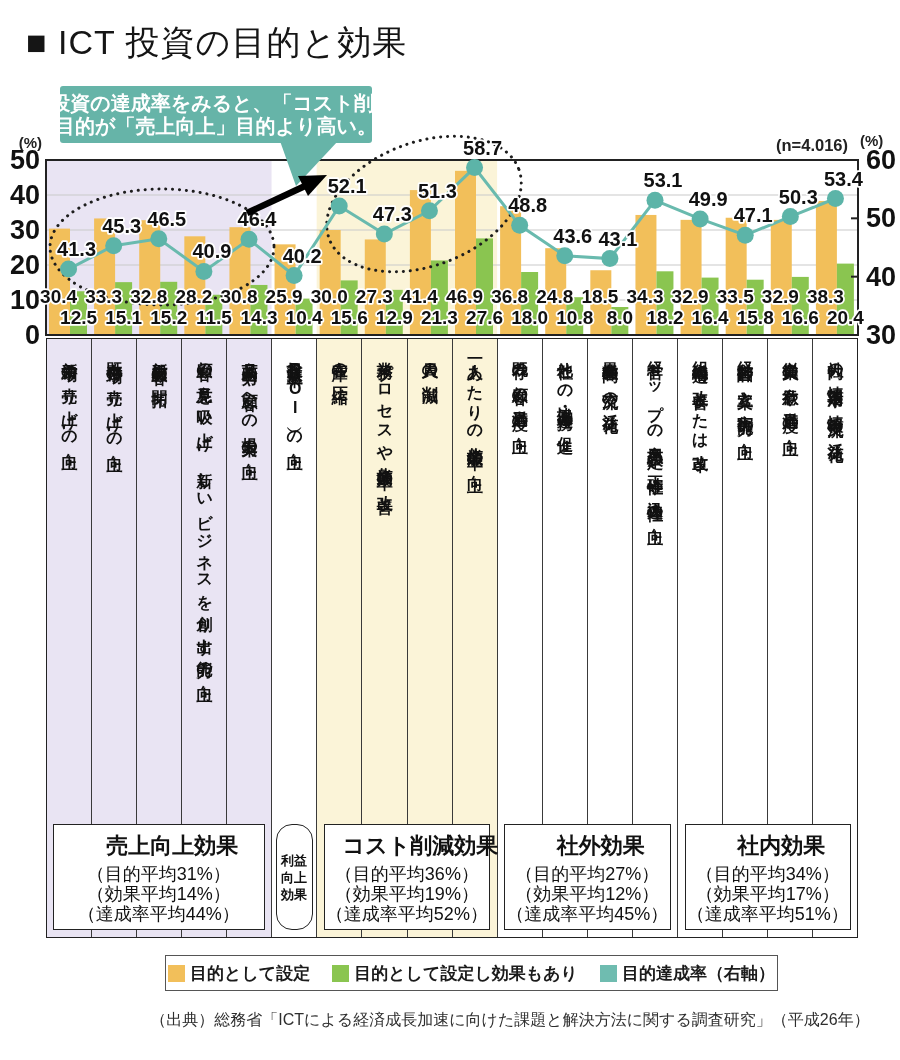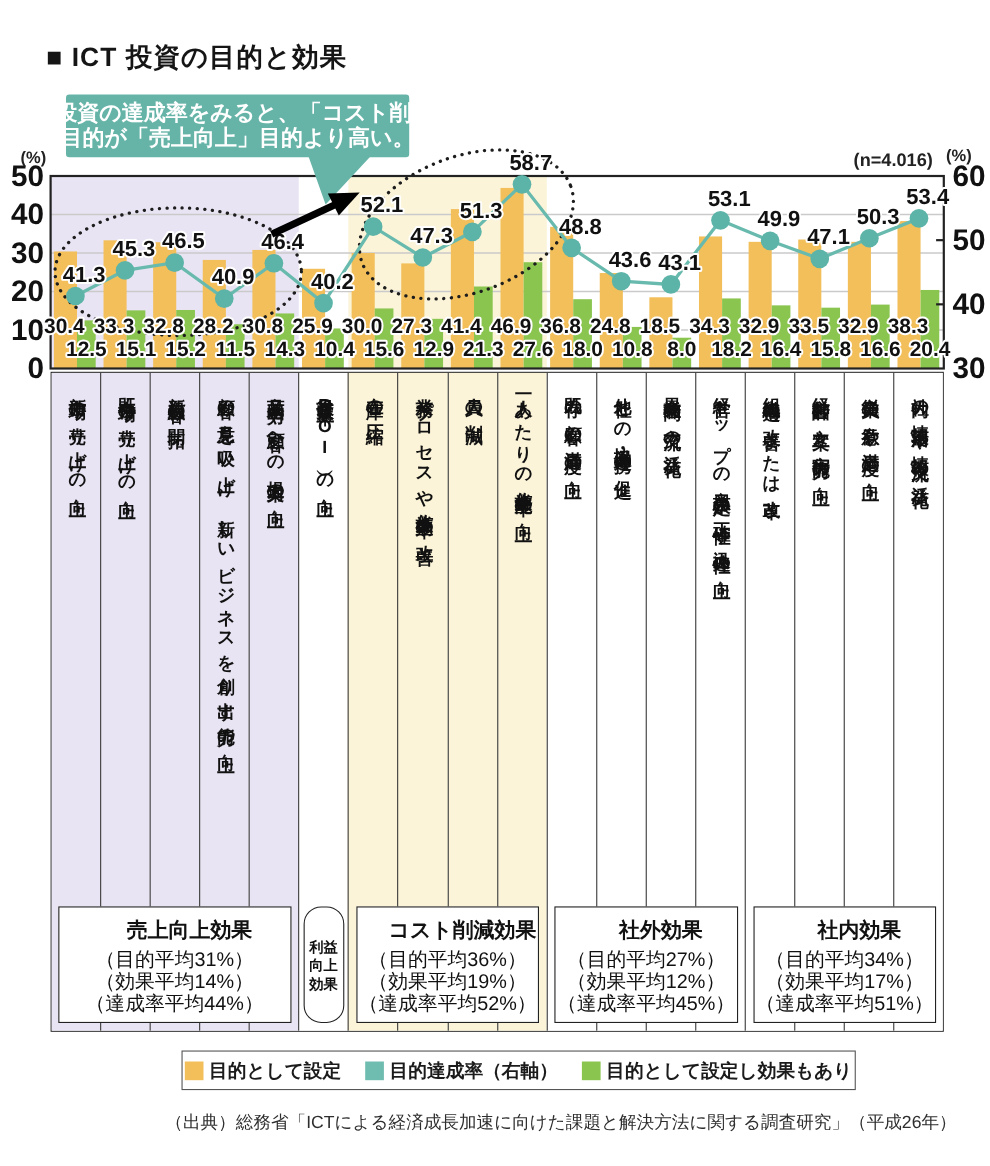--- a/index.html
+++ b/index.html
@@ -1,33 +1,33 @@
 <!DOCTYPE html>
 <html><head>
 <meta charset="utf-8">
 <style>
   html,body{margin:0;padding:0;background:#fff;}
   .page{position:relative;width:900px;height:1060px;background:#fff;overflow:hidden;
         font-family:"Liberation Sans","DejaVu Sans",sans-serif;color:#111;}
-  .page-title{position:absolute;left:26px;top:20px;margin:16px;font-size:24px;font-weight:700;
+  .page-title{position:absolute;left:26px;top:20px;margin:0;font-size:34px;font-weight:400;
         letter-spacing:1px;color:#151515;}
   .callout{position:absolute;left:60px;top:86px;width:312px;height:57px;background:#66B4A8;
         border-radius:3px;display:flex;flex-direction:column;justify-content:center;align-items:center;
         z-index:2;}
   .callout div{color:#fff;font-weight:700;font-size:20px;line-height:23px;white-space:nowrap;}
   .chart-svg{position:absolute;left:0;top:0;z-index:3;pointer-events:none;}
   .cat-area{position:absolute;left:46px;top:338px;width:812px;height:600px;display:flex;
         border:1.5px solid #222;box-sizing:border-box;background:#fff;z-index:1;}
   .cat-cell{flex:1 1 0;display:flex;justify-content:center;border-left:1px solid #3a3a3a;box-sizing:border-box;}
   .cat-cell:first-child{border-left:none;}
   .cat-label{writing-mode:vertical-rl;text-orientation:upright;font-size:16px;font-weight:700;
         letter-spacing:2px;line-height:1.05;margin-top:10px;color:#111;}
   .group-box{position:absolute;background:#fff;border:1.5px solid #222;box-sizing:border-box;
         display:flex;flex-direction:column;justify-content:center;align-items:center;z-index:4;}
-  .group-box .gb-title{font-size:19px;font-weight:700;margin-bottom:3px;white-space:nowrap;margin-left:27px;}
+  .group-box .gb-title{font-size:22px;font-weight:700;margin-bottom:3px;white-space:nowrap;margin-left:27px;}
   .group-box .gb-line{font-size:18px;font-weight:500;line-height:20px;white-space:nowrap;}
   .group-box.narrow .gb-title{font-size:13px;line-height:17px;width:28px;margin:0 auto;
         word-break:break-all;text-align:center;white-space:normal;}
   .legend{position:absolute;left:165px;top:955px;width:613px;height:36px;border:1.5px solid #555;
         box-sizing:border-box;display:flex;align-items:center;justify-content:center;gap:22px;z-index:4;background:#fff;}
   .legend-item{display:flex;align-items:center;gap:5px;}
   .legend-swatch{width:17px;height:17px;display:inline-block;}
   .legend-label{font-size:17px;font-weight:600;color:#1b1b1b;white-space:nowrap;}
   .source-note{position:absolute;left:130px;top:1010px;width:760px;text-align:center;
         font-size:16px;color:#2e2e2e;z-index:4;}
@@ -130,26 +130,26 @@
         <div class="gb-line">（達成率平均51%）</div>
       </div>
     </div>
 
   <div class="legend" id="legend">
       <div class="legend-item">
         <span class="legend-swatch" style="background: rgb(242, 191, 90);"></span>
         <span class="legend-label">目的として設定</span>
       </div>
       <div class="legend-item">
+        <span class="legend-swatch" style="background: rgb(138, 197, 80);"></span>
+        <span class="legend-label">目的として設定し効果もあり</span>
+      </div>
+      <div class="legend-item">
         <span class="legend-swatch" style="background: rgb(111, 188, 176);"></span>
         <span class="legend-label">目的達成率（右軸）</span>
-      </div>
-      <div class="legend-item">
-        <span class="legend-swatch" style="background: rgb(138, 197, 80);"></span>
-        <span class="legend-label">目的として設定し効果もあり</span>
       </div>
     </div>
 
   <div class="source-note">（出典）総務省「ICTによる経済成長加速に向けた課題と解決方法に関する調査研究」（平成26年）</div>
 
   <svg class="chart-svg" id="chart-svg" width="900" height="1060" viewBox="0 0 900 1060">
       <rect x="46" y="160" width="225.55555555555557" height="175" fill="#E9E4F3"></rect>
       <rect x="316.6666666666667" y="160" width="180.44444444444446" height="175" fill="#FBF4D8"></rect>
       <line x1="46" y1="300" x2="858" y2="300" stroke="#CACACA" stroke-width="1.2"></line>
       <line x1="46" y1="265" x2="858" y2="265" stroke="#CACACA" stroke-width="1.2"></line>

